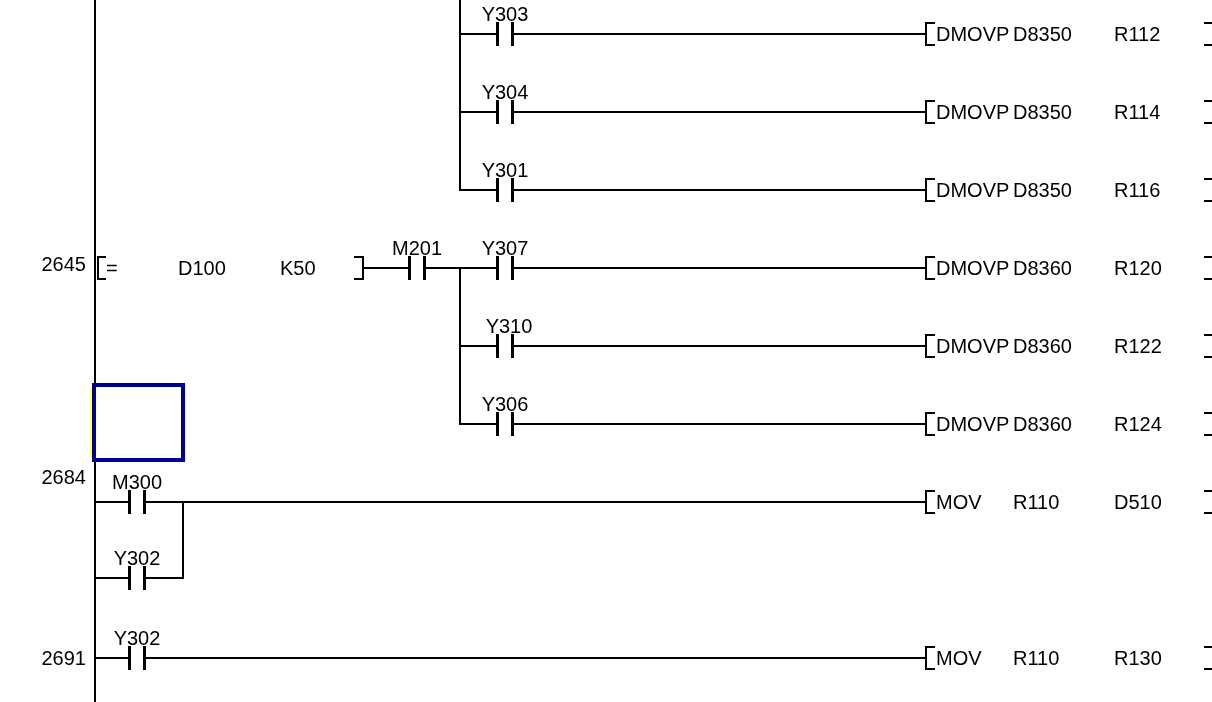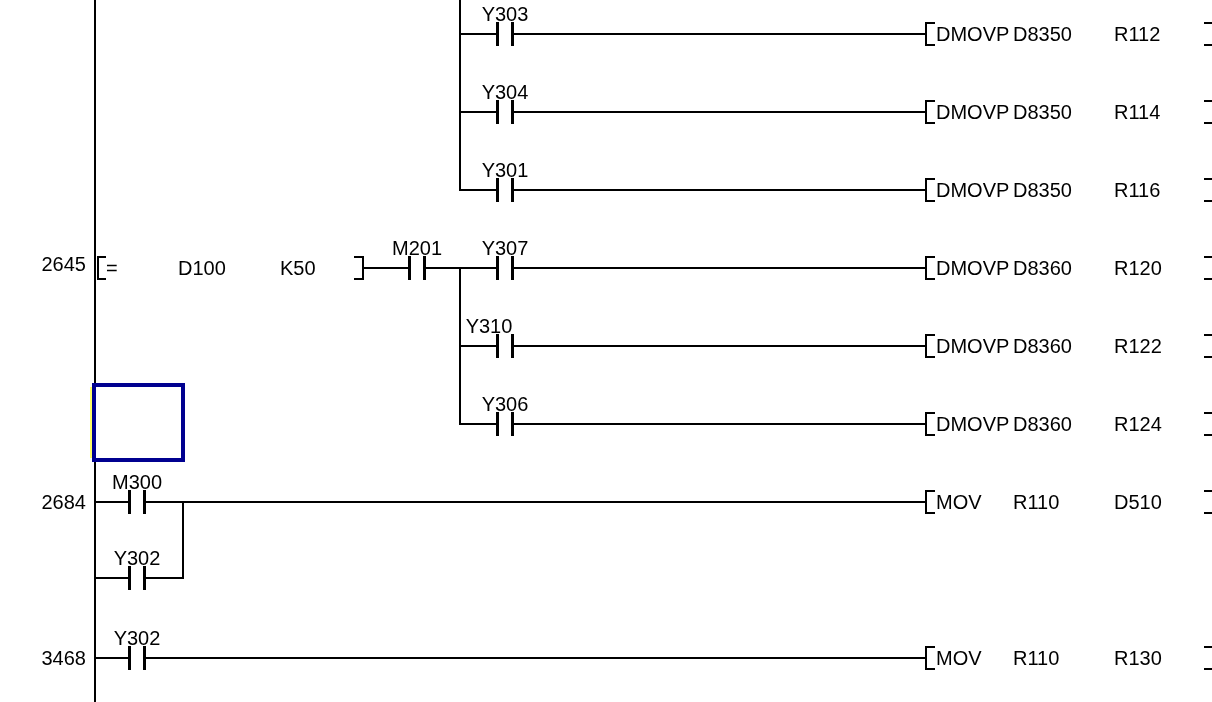--- a/index.html
+++ b/index.html
@@ -52,22 +52,22 @@
   <div class="wh" style="left:460px;top:111px;width:465px"></div>
   <div class="wh" style="left:460px;top:189px;width:465px"></div>
   <div class="wh" style="left:363px;top:267px;width:562px"></div>
   <div class="wh" style="left:460px;top:345px;width:465px"></div>
   <div class="wh" style="left:460px;top:423px;width:465px"></div>
   <div class="wh" style="left:96px;top:501px;width:829px"></div>
   <div class="wh" style="left:96px;top:577px;width:88px"></div>
   <div class="wh" style="left:96px;top:657px;width:829px"></div>
 
   <div class="num" style="top:252px">2645</div>
-  <div class="num" style="top:490px">2684</div>
-  <div class="num" style="top:646px">3468</div>
+  <div class="num" style="top:465px">2684</div>
+  <div class="num" style="top:646px">2691</div>
 
   <div class="cmp">
     <div class="brv" style="left:0"></div>
     <div class="brf" style="left:0;top:0;width:9px"></div>
     <div class="brf" style="left:0;top:22px;width:9px"></div>
     <span class="t" style="left:9px">=</span>
     <span class="t" style="left:81px">D100</span>
     <span class="t" style="left:183px">K50</span>
     <div class="brv" style="left:265px"></div>
     <div class="brf" style="left:257px;top:0;width:10px"></div>
@@ -101,21 +101,21 @@
   <div class="contact" style="left:496px;top:256px">
     <div class="bar l"></div>
       <div class="bar r"></div>
   </div>
   <div class="clabel" style="left:460px;top:237px">Y307</div>
 
   <div class="contact" style="left:496px;top:334px">
     <div class="bar l"></div>
       <div class="bar r"></div>
   </div>
-  <div class="clabel" style="left:444px;top:315px">Y310</div>
+  <div class="clabel" style="left:464px;top:315px">Y310</div>
 
   <div class="contact" style="left:496px;top:412px">
     <div class="bar l"></div>
       <div class="bar r"></div>
   </div>
   <div class="clabel" style="left:460px;top:393px">Y306</div>
 
   <div class="contact" style="left:128px;top:490px">
     <div class="bar l"></div>
       <div class="bar r"></div>

